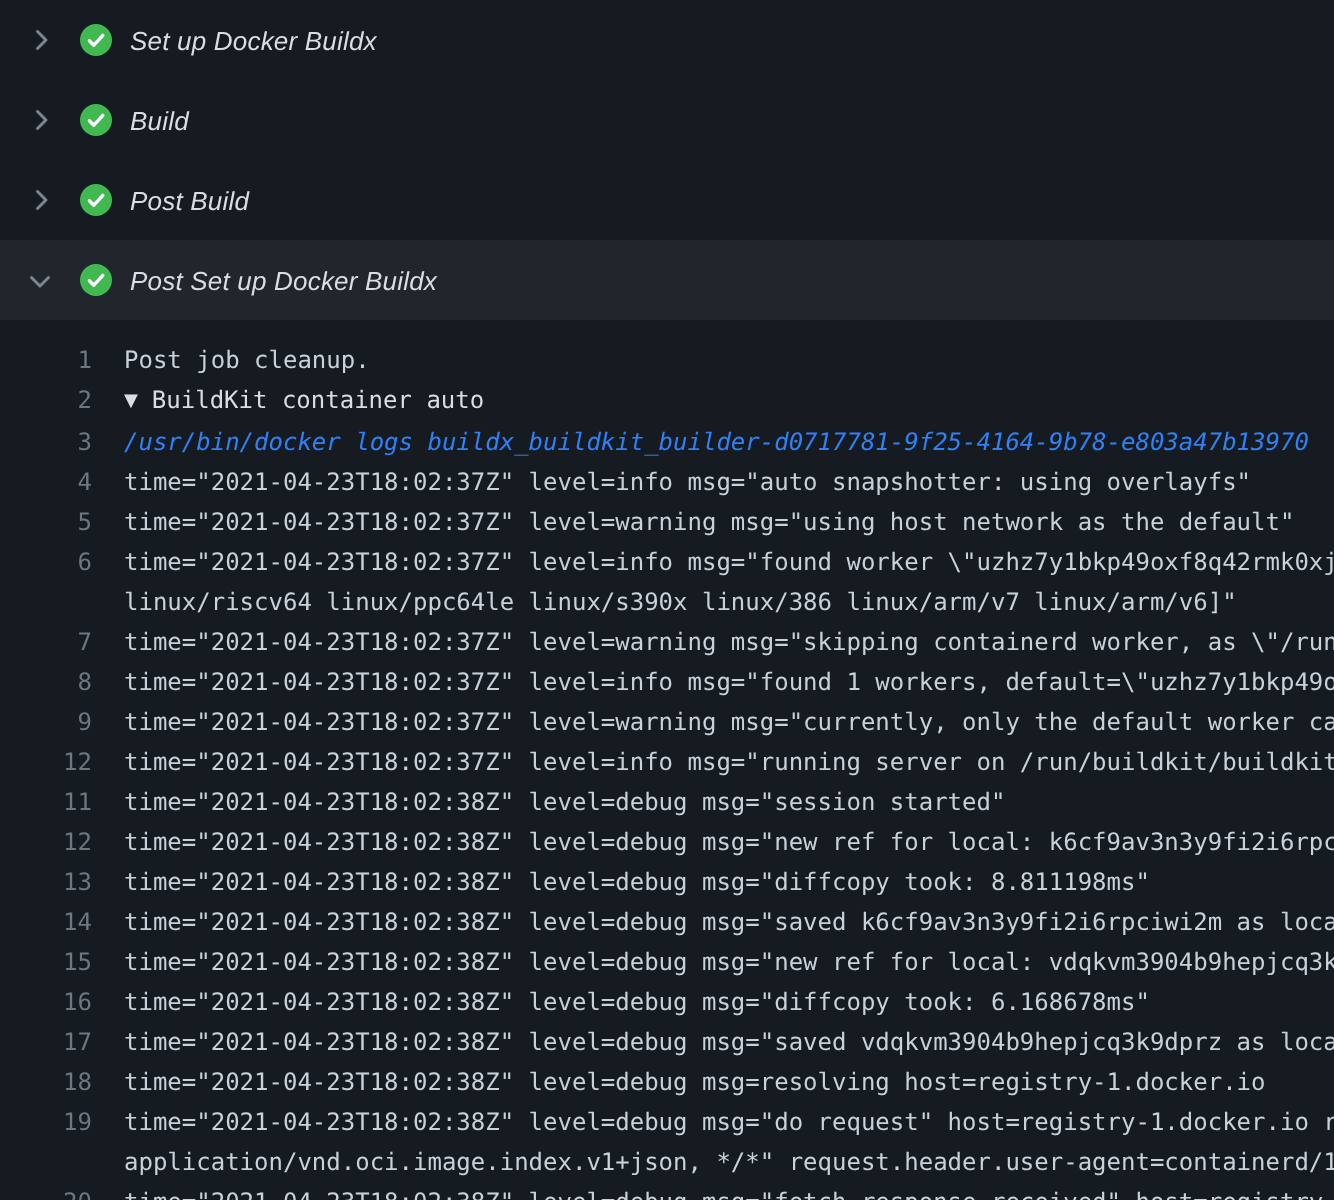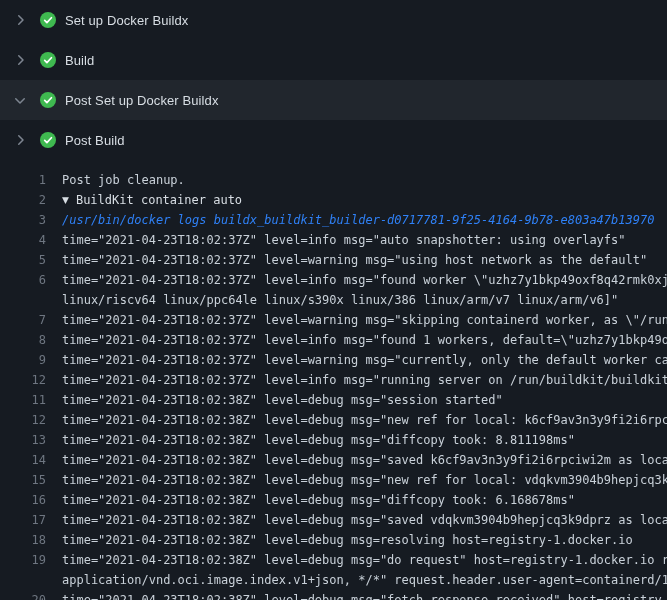--- a/index.html
+++ b/index.html
@@ -39,20 +39,21 @@
     stroke-width: 1.7;
     fill: none;
     stroke-linecap: round;
     stroke-linejoin: round;
   }
   .step-label {
     margin-left: 9px;
     font-size: 13px;
     color: var(--step_label, #d8dee4);
     letter-spacing: 0.1px;
+    font-style: italic;
   }
 
   
   .log {
     padding-top: 10px;
     font-family: "DejaVu Sans Mono", monospace;
     font-size: 12px;
     color: var(--text, #c9d1d9);
   }
   .log-row {
@@ -109,47 +110,47 @@
       </svg>
     </span>
     <span class="check">
       <svg width="16" height="16" viewBox="0 0 16 16" aria-hidden="true">
         <circle class="check-circle" cx="8" cy="8" r="8"></circle>
         <path class="check-mark" d="M4.7 8.4l2.2 2.2 4.5-4.9"></path>
       </svg>
     </span>
     <span class="step-label">Build</span>
   </div>
+      <div class="step-row">
+    <span class="chev">
+      <svg width="16" height="16" viewBox="0 0 16 16" aria-hidden="true">
+        <path fill="currentColor" d="M6.22 3.22a.75.75 0 0 1 1.06 0l4.25 4.25a.75.75 0 0 1 0 1.06l-4.25 4.25a.75.75 0 0 1-1.06-1.06L9.94 8 6.22 4.28a.75.75 0 0 1 0-1.06Z"></path>
+      </svg>
+    </span>
+    <span class="check">
+      <svg width="16" height="16" viewBox="0 0 16 16" aria-hidden="true">
+        <circle class="check-circle" cx="8" cy="8" r="8"></circle>
+        <path class="check-mark" d="M4.7 8.4l2.2 2.2 4.5-4.9"></path>
+      </svg>
+    </span>
+    <span class="step-label">Post Build</span>
+  </div>
       <div class="step-row expanded">
     <span class="chev">
       <svg width="16" height="16" viewBox="0 0 16 16" aria-hidden="true">
         <path fill="currentColor" d="M6.22 3.22a.75.75 0 0 1 1.06 0l4.25 4.25a.75.75 0 0 1 0 1.06l-4.25 4.25a.75.75 0 0 1-1.06-1.06L9.94 8 6.22 4.28a.75.75 0 0 1 0-1.06Z"></path>
       </svg>
     </span>
     <span class="check">
       <svg width="16" height="16" viewBox="0 0 16 16" aria-hidden="true">
         <circle class="check-circle" cx="8" cy="8" r="8"></circle>
         <path class="check-mark" d="M4.7 8.4l2.2 2.2 4.5-4.9"></path>
       </svg>
     </span>
     <span class="step-label">Post Set up Docker Buildx</span>
-  </div>
-      <div class="step-row">
-    <span class="chev">
-      <svg width="16" height="16" viewBox="0 0 16 16" aria-hidden="true">
-        <path fill="currentColor" d="M6.22 3.22a.75.75 0 0 1 1.06 0l4.25 4.25a.75.75 0 0 1 0 1.06l-4.25 4.25a.75.75 0 0 1-1.06-1.06L9.94 8 6.22 4.28a.75.75 0 0 1 0-1.06Z"></path>
-      </svg>
-    </span>
-    <span class="check">
-      <svg width="16" height="16" viewBox="0 0 16 16" aria-hidden="true">
-        <circle class="check-circle" cx="8" cy="8" r="8"></circle>
-        <path class="check-mark" d="M4.7 8.4l2.2 2.2 4.5-4.9"></path>
-      </svg>
-    </span>
-    <span class="step-label">Post Build</span>
   </div>
     </div>
   <div class="log" id="log">
       <div class="log-row plain">
     <span class="log-num">1</span>
     <span class="log-text">Post job cleanup.</span>
   </div>
       <div class="log-row group">
     <span class="log-num">2</span>
     <span class="log-text"><span class="tri">▼</span><span>BuildKit container auto</span></span>

